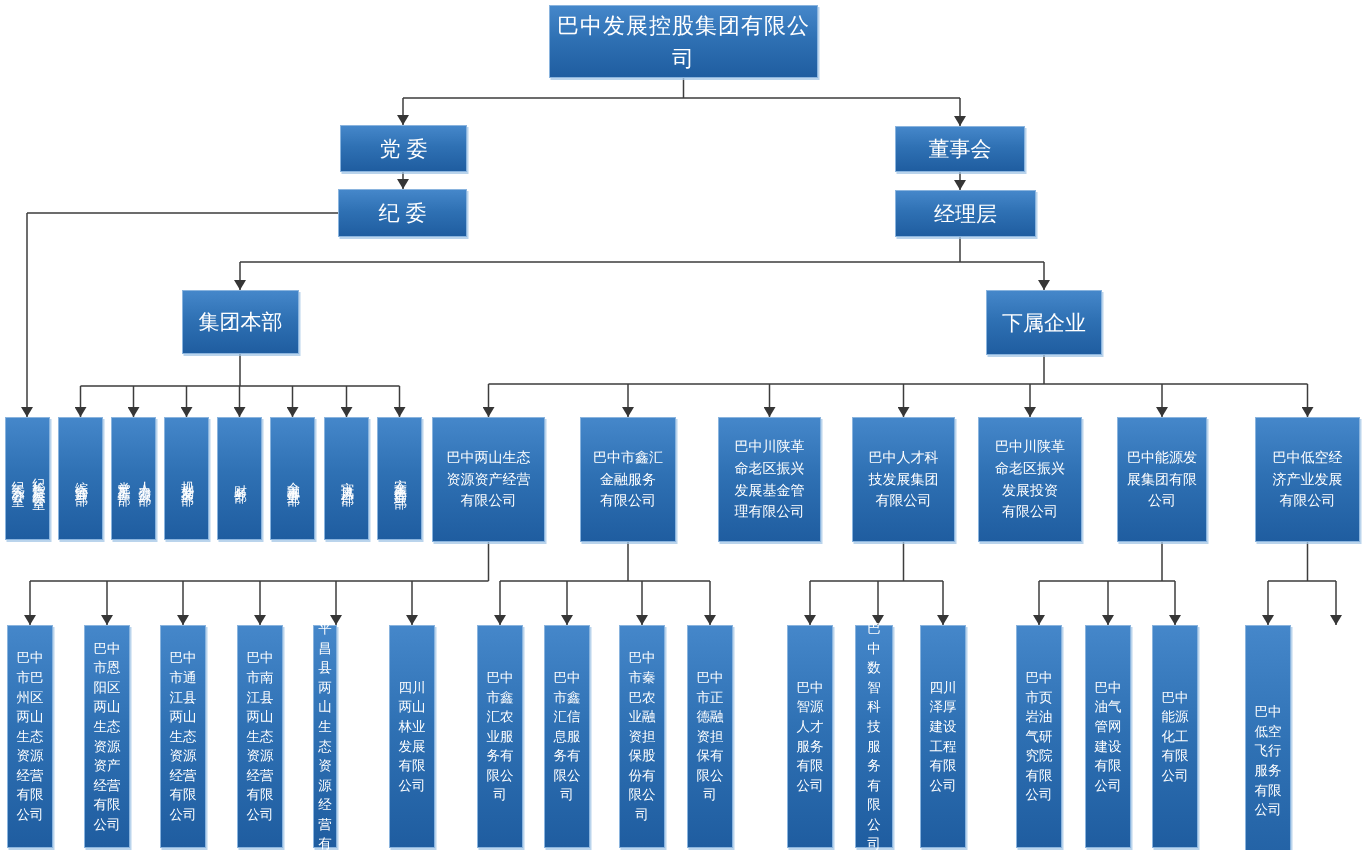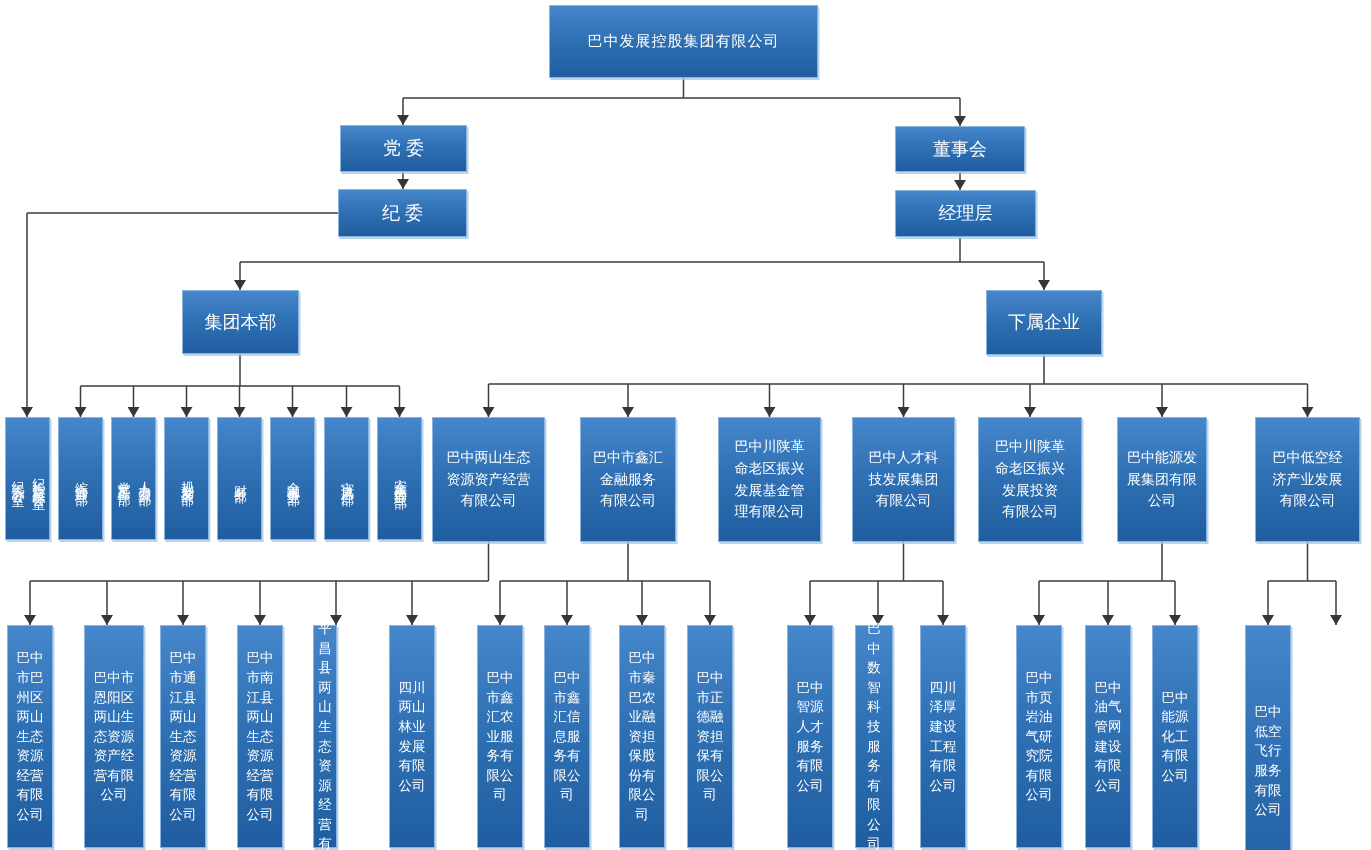--- a/index.html
+++ b/index.html
@@ -9,23 +9,23 @@
   }
   #wires{position:absolute;left:0;top:0;width:1371px;height:850px;}
   .node{
     position:absolute;box-sizing:border-box;
     display:flex;align-items:center;justify-content:center;
     color:#ffffff;text-align:center;
     background:linear-gradient(180deg,#4587ca 0%,#2f71b4 45%,#1f5da0 100%);
     border:1px solid #8ab4de;
     box-shadow:1.5px 2px 0 rgba(163,198,230,0.75);
     white-space:pre-line;
-    font-size:18px;line-height:1.5;
+    font-size:21px;line-height:1.5;
   }
-  .lvl0{font-size:15px;letter-spacing:1px;}
+  .lvl0{font-size:22px;letter-spacing:1px;}
   .company{font-size:14px;line-height:1.55;}
   .vtext{
     writing-mode:vertical-rl;text-orientation:upright;
     font-size:13px;letter-spacing:3px;line-height:1.6;
   }
   .wrap2{
     font-size:13.5px;line-height:1.45;word-break:break-all;
     padding:0 8px;
   }
 </style>
@@ -133,21 +133,21 @@
 发展投资
 有限公司</div>
   <div class="node company" style="left:1117px;top:417px;width:90px;height:125px">巴中能源发
 展集团有限
 公司</div>
   <div class="node company" style="left:1255px;top:417px;width:105px;height:125px">巴中低空经
 济产业发展
 有限公司</div>
 
   <div class="node wrap2" style="left:7px;top:625px;width:46px;height:223px">巴中市巴州区两山生态资源经营有限公司</div>
-  <div class="node wrap2" style="left:84px;top:625px;width:60px;height:223px">巴中市恩阳区两山生态资源资产经营有限公司</div>
+  <div class="node wrap2" style="left:84px;top:625px;width:46px;height:223px">巴中市恩阳区两山生态资源资产经营有限公司</div>
   <div class="node wrap2" style="left:160px;top:625px;width:46px;height:223px">巴中市通江县两山生态资源经营有限公司</div>
   <div class="node wrap2" style="left:237px;top:625px;width:46px;height:223px">巴中市南江县两山生态资源经营有限公司</div>
   <div class="node wrap2" style="left:313px;top:625px;width:24px;height:223px">巴中市平昌县两山生态资源经营有限公司</div>
   <div class="node wrap2" style="left:389px;top:625px;width:46px;height:223px">四川两山林业发展有限公司</div>
 
   <div class="node wrap2" style="left:477px;top:625px;width:46px;height:223px">巴中市鑫汇农业服务有限公司</div>
   <div class="node wrap2" style="left:544px;top:625px;width:46px;height:223px">巴中市鑫汇信息服务有限公司</div>
   <div class="node wrap2" style="left:619px;top:625px;width:46px;height:223px">巴中市秦巴农业融资担保股份有限公司</div>
   <div class="node wrap2" style="left:687px;top:625px;width:46px;height:223px">巴中市正德融资担保有限公司</div>
 

